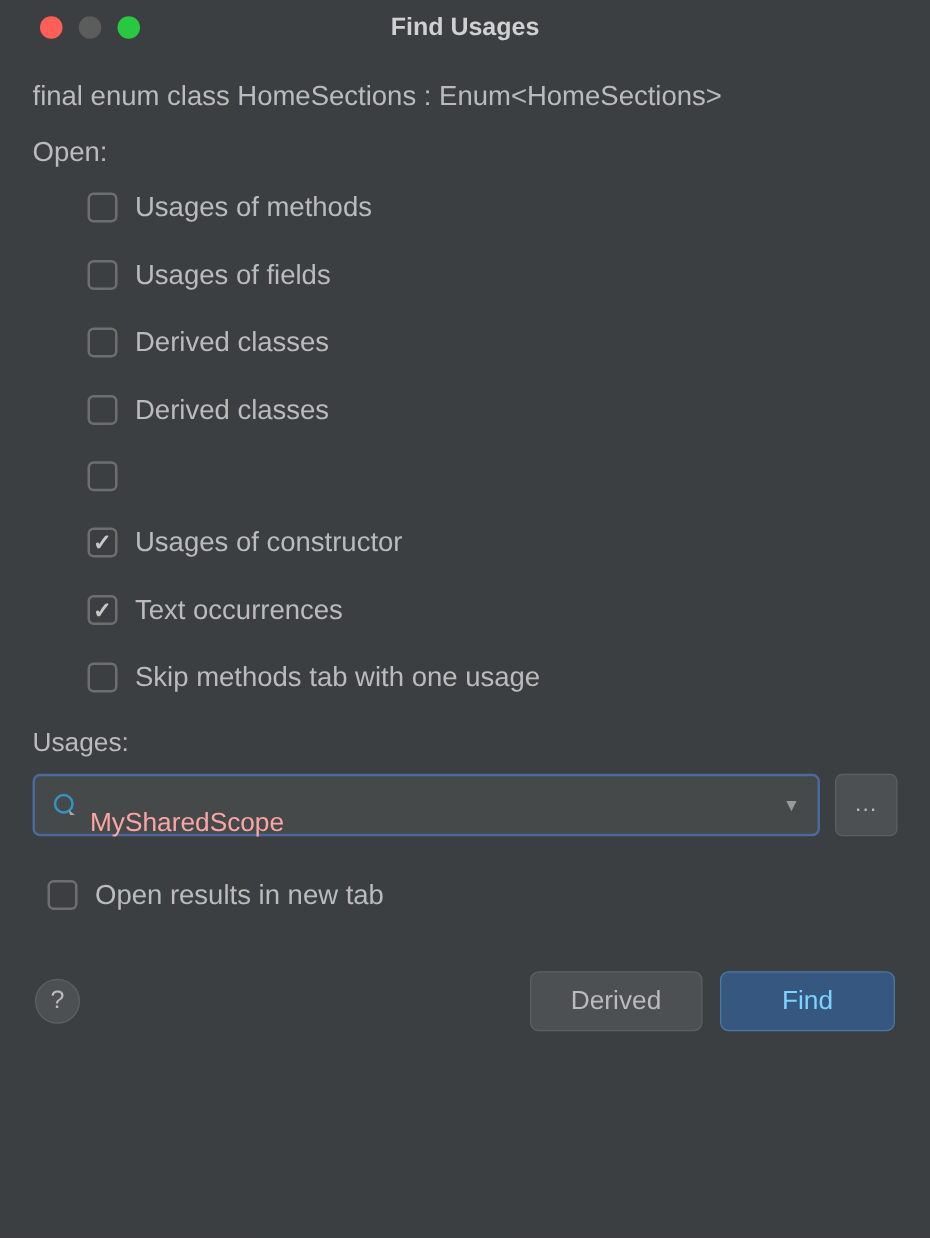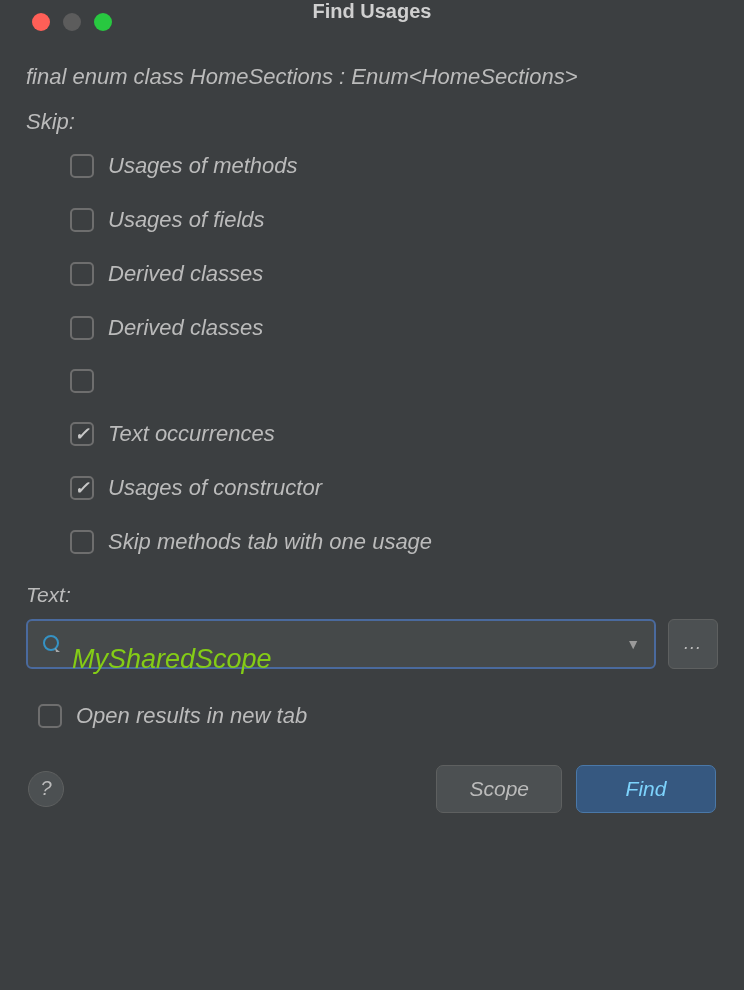--- a/index.html
+++ b/index.html
@@ -12,20 +12,21 @@
       height: 990px;
       background: #3c3f41;
       font-family: -apple-system, BlinkMacSystemFont, "Segoe UI", sans-serif;
       color: #bbbbbb;
       overflow: hidden;
       border-radius: 12px;
     }
     .titlebar {
       height: 44px;
       display: flex;
+      align-items: center;
       position: relative;
       padding: 0 32px;
     }
     .traffic-lights {
       display: flex;
       gap: 13px;
       align-items: center;
     }
     .traffic-light {
       width: 18px;
@@ -38,21 +39,20 @@
     .title {
       position: absolute;
       left: 50%;
       transform: translateX(-50%);
       color: #d0d0d0;
       font-size: 20px;
       font-weight: 600;
     }
     .content {
       padding: 18px 26px 22px 26px;
-      font-style: italic;
     }
     .target-text {
       font-size: 22px;
       color: #bbbbbb;
       margin-bottom: 16px;
       line-height: 1.4;
     }
     .find-label {
       font-size: 22px;
       color: #bbbbbb;
@@ -119,22 +119,22 @@
       width: 20px;
       height: 20px;
       margin-right: 10px;
       position: relative;
     }
     .scope-icon svg {
       width: 20px;
       height: 20px;
     }
     .scope-value {
-      font-size: 27px;
-      color: #84cc16;
+      font-size: 21px;
+      color: #fca5a5;
       margin-top: 31px;
     }
     .scope-chevron {
       position: absolute;
       right: 14px;
       color: #9a9a9a;
       font-size: 14px;
     }
     .scope-more {
       width: 50px;
@@ -148,21 +148,21 @@
       color: #bbbbbb;
       font-size: 18px;
       cursor: pointer;
       letter-spacing: 1px;
     }
     .open-new-tab-row {
       display: flex;
       align-items: center;
       gap: 14px;
       padding-left: 12px;
-      margin-bottom: 36px;
+      margin-bottom: 48px;
     }
     .footer {
       display: flex;
       align-items: center;
       padding: 0 2px;
     }
     .help-btn {
       width: 36px;
       height: 36px;
       border-radius: 50%;
@@ -208,58 +208,58 @@
   <div class="traffic-lights">
     <div class="traffic-light tl-close"></div>
     <div class="traffic-light tl-min"></div>
     <div class="traffic-light tl-max"></div>
   </div>
   <div class="title">Find Usages</div>
 </div>
 
 <div class="content">
   <div class="target-text">final enum class HomeSections : Enum&lt;HomeSections&gt;</div>
-  <div class="find-label">Skip:</div>
+  <div class="find-label">Open:</div>
 
   <div class="checkbox-group">
     <div class="checkbox-row">
       <div class="checkbox"></div>
       <span class="checkbox-label">Usages of methods</span>
     </div>
     <div class="checkbox-row">
       <div class="checkbox"></div>
       <span class="checkbox-label">Usages of fields</span>
     </div>
     <div class="checkbox-row">
       <div class="checkbox"></div>
       <span class="checkbox-label">Derived classes</span>
     </div>
     <div class="checkbox-row">
       <div class="checkbox"></div>
       <span class="checkbox-label">Derived classes</span>
     </div>
     <div class="checkbox-row">
       <div class="checkbox"></div>
+    </div>
+    <div class="checkbox-row">
+      <div class="checkbox checked"></div>
+      <span class="checkbox-label">Usages of constructor</span>
     </div>
     <div class="checkbox-row">
       <div class="checkbox checked"></div>
       <span class="checkbox-label">Text occurrences</span>
     </div>
     <div class="checkbox-row">
-      <div class="checkbox checked"></div>
-      <span class="checkbox-label">Usages of constructor</span>
-    </div>
-    <div class="checkbox-row">
       <div class="checkbox"></div>
       <span class="checkbox-label">Skip methods tab with one usage</span>
     </div>
   </div>
 
   <div class="scope-section">
-    <div class="scope-label">Text:</div>
+    <div class="scope-label">Usages:</div>
     <div class="scope-row">
       <div class="scope-select">
         <span class="scope-icon">
           <svg viewBox="0 0 20 20">
             <circle cx="9" cy="9" r="7" fill="none" stroke="#3592c4" stroke-width="2"></circle>
             <path d="M 13 14 L 18 18 L 14 18 Z" fill="#aaa"></path>
           </svg>
         </span>
         <span class="scope-value">MySharedScope</span>
         <span class="scope-chevron">▼</span>
@@ -269,16 +269,16 @@
   </div>
 
   <div class="open-new-tab-row">
     <div class="checkbox"></div>
     <span class="checkbox-label">Open results in new tab</span>
   </div>
 
   <div class="footer">
     <div class="help-btn">?</div>
     <div class="footer-spacer"></div>
-    <div class="btn btn-cancel">Scope</div>
+    <div class="btn btn-cancel">Derived</div>
     <div class="btn btn-primary">Find</div>
   </div>
 </div>
 
 </body></html>

